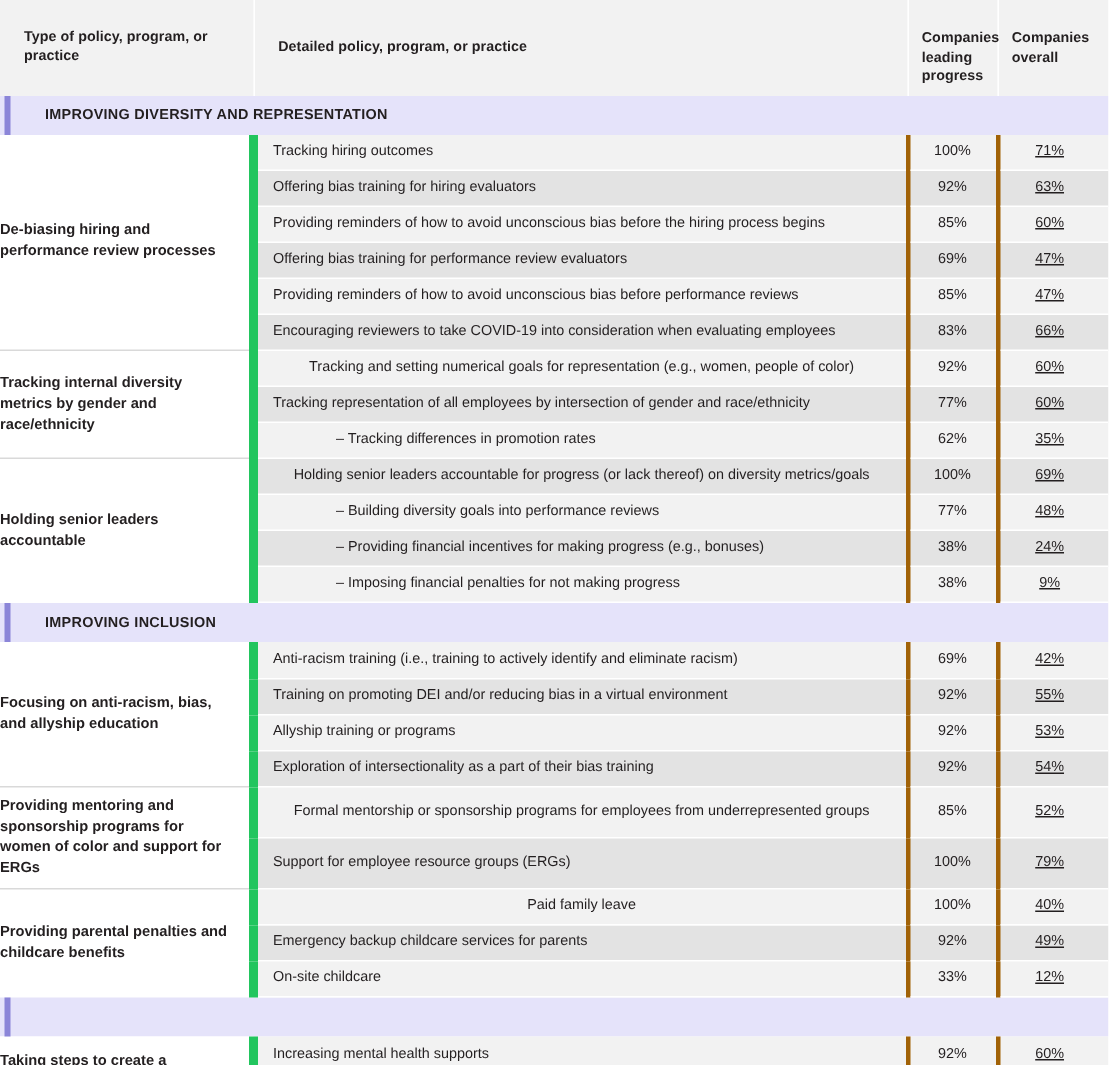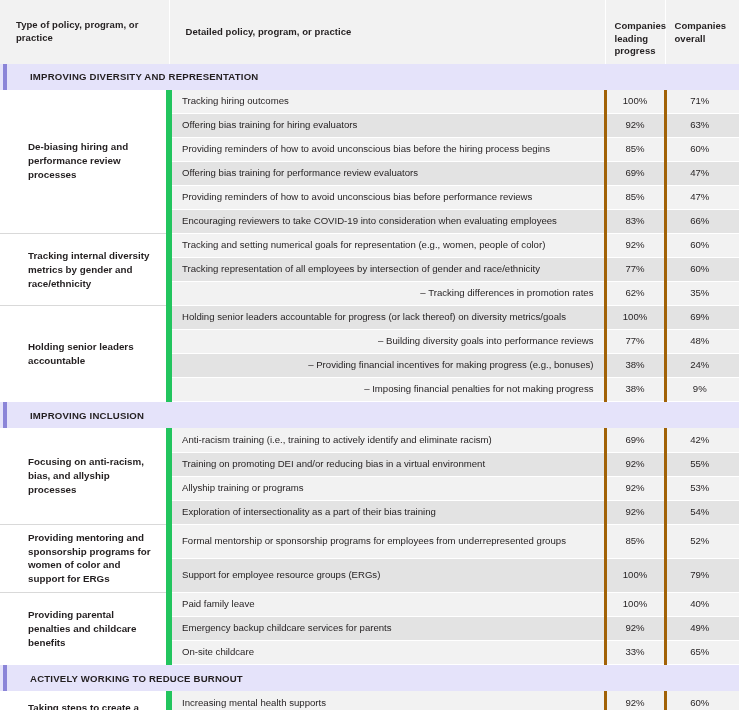--- a/index.html
+++ b/index.html
@@ -85,21 +85,21 @@
   }
 
   
   td.type-cell {
     background: #ffffff;
     font-size: 9.8px;
     font-weight: bold;
     line-height: 1.42;
     color: #231f20;
     vertical-align: middle;
-    padding: 6px 12px 6px 28px;
+    padding: 6px 12px 6px 0;
     border-top: 1px solid #d9d9d9;
     box-sizing: border-box;
   }
   td.type-cell.no-top { border-top: none; }
 
   td.detail-cell,
   td.num-cell {
     font-size: 9.6px;
     line-height: 1.3;
     color: #231f20;
@@ -107,37 +107,36 @@
     height: 24px;
     box-sizing: border-box;
     border-bottom: 1px solid #ffffff;
   }
   td.detail-cell {
     padding: 3px 10px 3px 10px;
     border-left: 6px solid #22c55e;
   }
   td.detail-cell.sub {
     padding-left: 52px;
-    text-align: right;
   }
   td.num-cell {
     text-align: center;
     padding: 3px 4px;
     border-left: 3px solid #a16207;
   }
-  td.num-cell.overall { padding-right: 10px; }
+  td.num-cell.overall { padding-right: 10px; text-decoration: underline; }
 
   tr.data-row.shade-a td.detail-cell,
   tr.data-row.shade-a td.num-cell { background: #f2f2f2; }
   tr.data-row.shade-b td.detail-cell,
   tr.data-row.shade-b td.num-cell { background: #e3e3e3; }
 
   
   tr.group-start td.detail-cell,
-  tr.group-start td.num-cell { border-top: 1px solid #d9d9d9; }
+  tr.group-start td.num-cell { border-top: 1px solid #d9d9d9; text-align: center; }
 
   tr.section-row + tr td.detail-cell,
   tr.section-row + tr td.num-cell { border-top: none; }
 </style>
 </head>
 <body>
 
 <div class="table-wrap">
   <table class="policy-table">
     <colgroup>
@@ -240,21 +239,21 @@
         </tr>
         <tr class="section-row">
           <td colspan="4">
             <div class="section-inner">
               <span class="section-accent"></span>
               <span class="section-label">IMPROVING INCLUSION</span>
             </div>
           </td>
         </tr>
         <tr class="data-row shade-a">
-          <td class="type-cell no-top" rowspan="4">Focusing on anti-racism, bias, and allyship processes</td>
+          <td class="type-cell no-top" rowspan="4">Focusing on anti-racism, bias, and allyship education</td>
           <td class="detail-cell">Anti-racism training (i.e., training to actively identify and eliminate racism)</td>
           <td class="num-cell leading">69%</td>
           <td class="num-cell overall">42%</td>
         </tr>
         <tr class="data-row shade-b">
           <td class="detail-cell">Training on promoting DEI and/or reducing bias in a virtual environment</td>
           <td class="num-cell leading">92%</td>
           <td class="num-cell overall">55%</td>
         </tr>
         <tr class="data-row shade-a">
@@ -285,27 +284,26 @@
           <td class="num-cell overall">40%</td>
         </tr>
         <tr class="data-row shade-b">
           <td class="detail-cell">Emergency backup childcare services for parents</td>
           <td class="num-cell leading">92%</td>
           <td class="num-cell overall">49%</td>
         </tr>
         <tr class="data-row shade-a">
           <td class="detail-cell">On-site childcare</td>
           <td class="num-cell leading">33%</td>
-          <td class="num-cell overall">65%</td>
+          <td class="num-cell overall">12%</td>
         </tr>
         <tr class="section-row">
           <td colspan="4">
             <div class="section-inner">
               <span class="section-accent"></span>
-              <span class="section-label">ACTIVELY WORKING TO REDUCE BURNOUT</span>
             </div>
           </td>
         </tr>
         <tr class="data-row shade-a">
           <td class="type-cell no-top" rowspan="2">Taking steps to create a sustainable work culture</td>
           <td class="detail-cell">Increasing mental health supports</td>
           <td class="num-cell leading">92%</td>
           <td class="num-cell overall">60%</td>
         </tr>
         <tr class="data-row shade-b">

